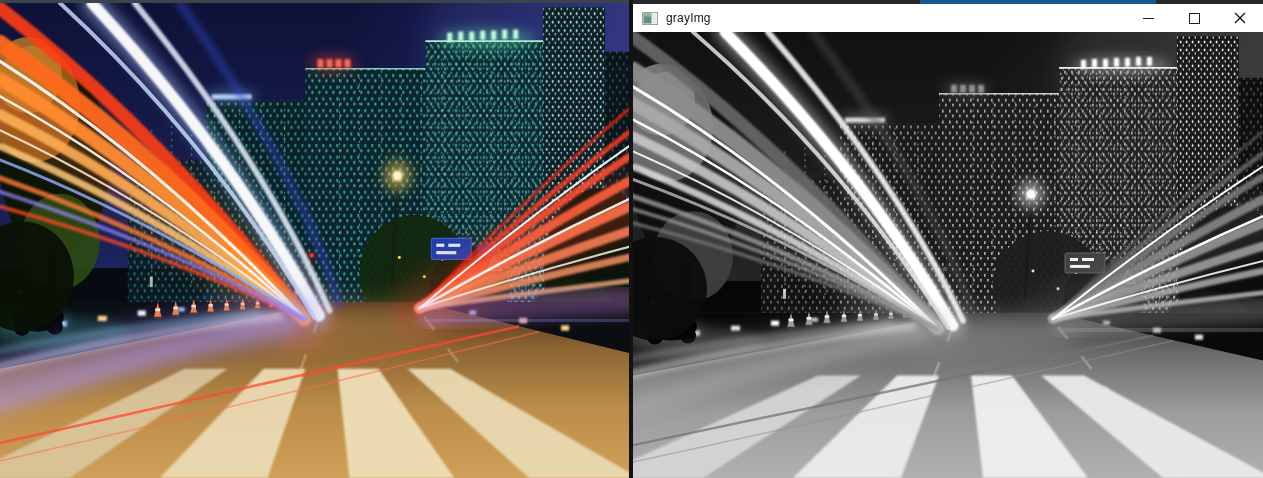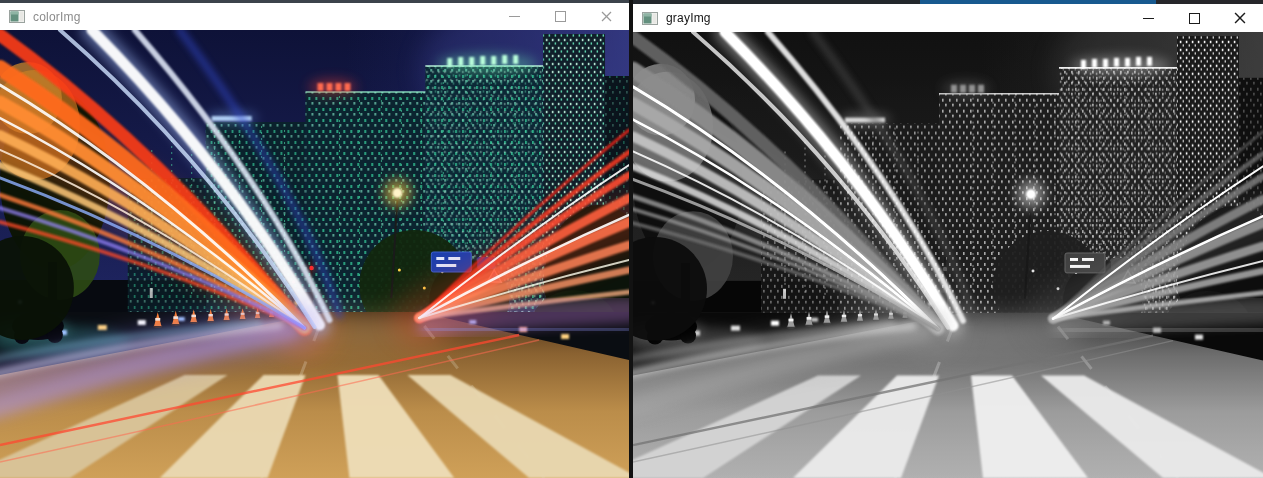--- a/index.html
+++ b/index.html
@@ -276,45 +276,20 @@
 
     <ellipse cx="22" cy="258" rx="52" ry="52" fill="#0a1206" opacity=".95"></ellipse>
   </g>
 </defs>
 </svg>
 
 <div class="stage">
 
   <section class="win win-left">
     <div class="topstrip-left"></div>
-    <div class="titlebar">
-      <span class="appicon">
-        <svg width="16" height="13" viewBox="0 0 16 13">
-          <rect x="0.5" y="0.5" width="15" height="12" fill="#f4f4f2" stroke="#9aa29e"></rect>
-          <rect x="1.5" y="1.5" width="8" height="10" fill="#63907e"></rect>
-          <rect x="1.5" y="1.5" width="8" height="3" fill="#8fb4a4"></rect>
-          <rect x="10.5" y="1.5" width="4" height="10" fill="#e8e8e4"></rect>
-        </svg>
-      </span>
-      <span class="title t-inactive">colorImg</span>
-      <div class="controls c-inactive">
-        <div class="wbtn">
-            <span class="glyph-min"></span>
-          </div>
-        <div class="wbtn">
-            <span class="glyph-max"></span>
-          </div>
-        <div class="wbtn">
-          <svg class="glyph-x" width="11" height="11" viewBox="0 0 11 11">
-            <line x1="1" y1="1" x2="10" y2="10" stroke="currentColor" stroke-width="1.2"></line>
-            <line x1="10" y1="1" x2="1" y2="10" stroke="currentColor" stroke-width="1.2"></line>
-          </svg>
-        </div>
-      </div>
-    </div>
     <div class="canvas">
       <svg viewBox="0 0 630 448" preserveAspectRatio="none">
           <use href="#scene"></use>
         </svg>
     </div>
   </section>
 
   <section class="win win-right">
     <div class="topstrip-right">
       <span class="seg-d1"></span>

